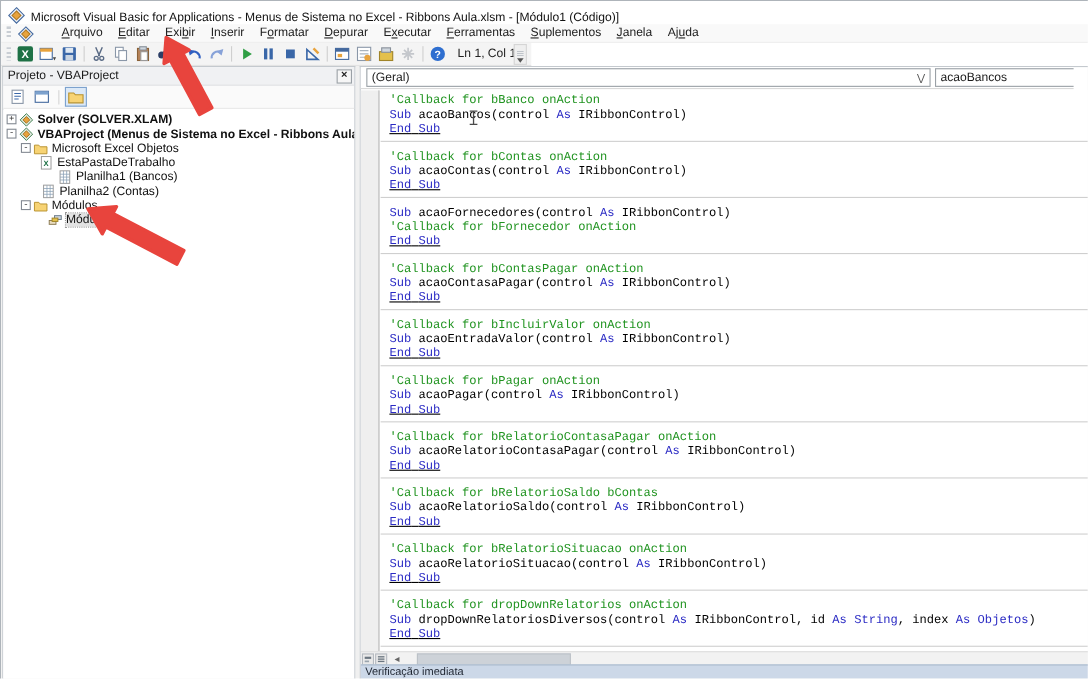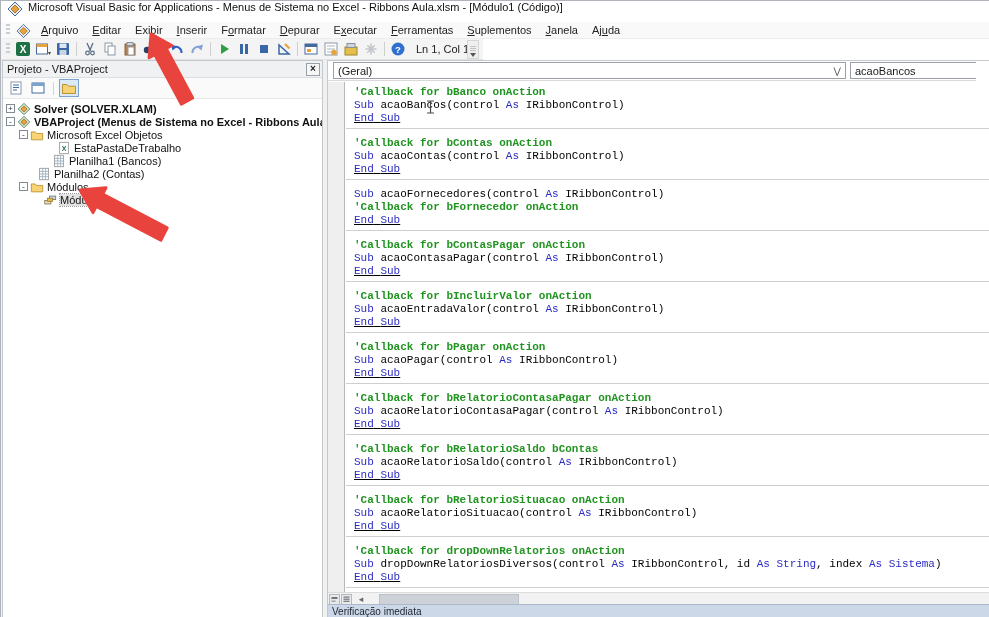--- a/index.html
+++ b/index.html
@@ -4,21 +4,21 @@
 <style>
   html,body{margin:0;padding:0;background:#ffffff;}
   *{box-sizing:border-box;}
   .window{
     position:relative;width:989px;height:617px;overflow:hidden;
     font-family:"Liberation Sans",sans-serif;font-size:11px;color:#1b1b1b;
     background:#ffffff;border-left:1px solid #aeb4ba;border-top:1px solid #aeb4ba;
   }
   
   .titlebar{position:absolute;left:0;top:0;right:0;height:21px;background:#ffffff;
-    display:flex;align-items:flex-start;padding-left:6px;gap:5px;}
+    display:flex;align-items:flex-end;padding-left:6px;gap:5px;}
   .titlebar .title{font-size:11px;color:#111;white-space:nowrap;}
   .appicon{width:16px;height:16px;display:inline-flex;}
   
   .menubar{position:absolute;left:0;top:21px;right:0;height:17px;background:#f9f9f9;
     display:flex;align-items:center;padding-left:2px;border-bottom:1px solid #ededed;}
   .grip{width:4px;height:12px;margin:0 3px;
     background:repeating-linear-gradient(#c9ced4 0 2px,transparent 2px 4px);}
   .mi{padding:1px 7px;white-space:nowrap;color:#222;}
   .mi u{text-decoration:underline;}
   .menubar .appicon{width:15px;height:15px;margin:0 3px;}
@@ -63,21 +63,21 @@
   .combo.obj{left:5px;width:513px;}
   .combo.proc{left:522px;width:290px;}
   .chev{font-size:9px;color:#555;}
   .codepane{position:absolute;left:0;top:21px;right:0;bottom:25px;background:#ffffff;overflow:hidden;}
   .codemargin{position:absolute;left:0;top:0;bottom:0;width:17px;background:#efefef;border-right:1px solid #b8b8b8;}
   .codebody{position:absolute;left:18px;top:0;right:0;bottom:0;padding:3px 0 0 8px;
     font-family:"Liberation Mono","DejaVu Sans Mono",monospace;font-size:11px;line-height:13px;color:#000;}
   .codeblock{margin-top:8px;}
   .codeblock.first{margin-top:1px;}
   .line{white-space:pre;}
-  .cm{color:var(--cm,#219421);font-weight:bold;}
+  .cm{color:var(--cm,#219421);}
   .kw{color:var(--kw,#2b2bc4);}
   .endsub{text-decoration:underline;}
   .psep{border-top:1px solid #cfcfcf;margin:3px 0 0 -8px;}
   
   .hscroll{position:absolute;left:0;right:0;bottom:12px;height:13px;background:#f2f2f2;border-top:1px solid #dcdcdc;display:flex;align-items:center;}
   .hs-btn{width:11px;height:11px;border:1px solid #b5bac0;background:#e9e9e9;margin-left:1px;
     display:inline-flex;align-items:center;justify-content:center;}
   .hs-arrow{width:12px;height:11px;display:inline-flex;align-items:center;justify-content:center;color:#666;font-size:9px;margin-left:3px;}
   .hs-track{position:relative;flex:1;height:11px;margin-right:1px;}
   .hs-thumb{position:absolute;left:12px;top:0;width:140px;height:11px;background:#cdd2d8;border:1px solid #bcc1c7;}
@@ -104,21 +104,21 @@
   </div>
 
   <div class="menubar">
     <span class="grip"></span>
     <span class="appicon" id="menu-icon">
         <svg width="16" height="16" viewBox="0 0 16 16">
           <polygon points="8,1 15,8 8,15 1,8" fill="#e8eef7" stroke="#44699e"></polygon>
           <polygon points="8,4 12,8 8,12 4,8" fill="#e8a33d" stroke="#b07820"></polygon>
         </svg>
       </span>
-    <span id="menu-items" style="display:flex;align-items:flex-start;">
+    <span id="menu-items" style="display:flex;align-items:flex-start;margin-left:15px;">
         <span class="mi"><u>A</u>rquivo</span>
         <span class="mi"><u>E</u>ditar</span>
         <span class="mi">Exi<u>b</u>ir</span>
         <span class="mi"><u>I</u>nserir</span>
         <span class="mi">F<u>o</u>rmatar</span>
         <span class="mi"><u>D</u>epurar</span>
         <span class="mi">E<u>x</u>ecutar</span>
         <span class="mi"><u>F</u>erramentas</span>
         <span class="mi"><u>S</u>uplementos</span>
         <span class="mi"><u>J</u>anela</span>
@@ -310,21 +310,21 @@
           </div>
           <div class="trow" style="padding-left: 16px;">
             <span class="exp">-</span>
             <span class="ticon">
               <svg width="16" height="16" viewBox="0 0 16 16">
                 <path d="M1.5 4.5 h4.5 l1.5 1.7 H14.5 v7.3 H1.5 z" fill="#f7d374" stroke="#b8922f"></path>
               </svg>
             </span>
             <span class="tlabel">Microsoft Excel Objetos</span>
           </div>
-          <div class="trow" style="padding-left: 43px;">
+          <div class="trow" style="padding-left: 21px;">
             <span class="exp none"></span>
             <span class="ticon">
               <svg width="16" height="16" viewBox="0 0 16 16">
                 <rect x="3" y="1.5" width="10" height="13" fill="#fff" stroke="#999"></rect>
                 <text x="8" y="11" font-size="8" font-weight="bold" fill="#1e7145" text-anchor="middle" font-family="Liberation Sans,sans-serif">X</text>
               </svg>
             </span>
             <span class="tlabel">EstaPastaDeTrabalho</span>
           </div>
           <div class="trow" style="padding-left: 38px;">
@@ -433,21 +433,21 @@
             </div>
             <div class="psep"></div>
             <div class="codeblock">
               <div class="line cm">'Callback for bRelatorioSituacao onAction</div>
               <div class="line"><span class="kw">Sub</span> acaoRelatorioSituacao(control <span class="kw">As</span> IRibbonControl)</div>
               <div class="line endsub"><span class="kw">End</span> <span class="kw">Sub</span></div>
             </div>
             <div class="psep"></div>
             <div class="codeblock">
               <div class="line cm">'Callback for dropDownRelatorios onAction</div>
-              <div class="line"><span class="kw">Sub</span> dropDownRelatoriosDiversos(control <span class="kw">As</span> IRibbonControl, id <span class="kw">As</span> <span class="kw">String</span>, index <span class="kw">As</span> <span class="kw">Sistema</span>)</div>
+              <div class="line"><span class="kw">Sub</span> dropDownRelatoriosDiversos(control <span class="kw">As</span> IRibbonControl, id <span class="kw">As</span> <span class="kw">String</span>, index <span class="kw">As</span> <span class="kw">Objetos</span>)</div>
               <div class="line endsub"><span class="kw">End</span> <span class="kw">Sub</span></div>
             </div>
             <div class="psep"></div>
           </div>
       </div>
       <div class="hscroll">
         <span class="hs-btn">
           <svg width="7" height="7" viewBox="0 0 7 7">
               <rect x="0.5" y="1" width="6" height="2" fill="#6b7680"></rect>
               <rect x="0.5" y="4.5" width="4" height="1.5" fill="#9aa4ad"></rect>

